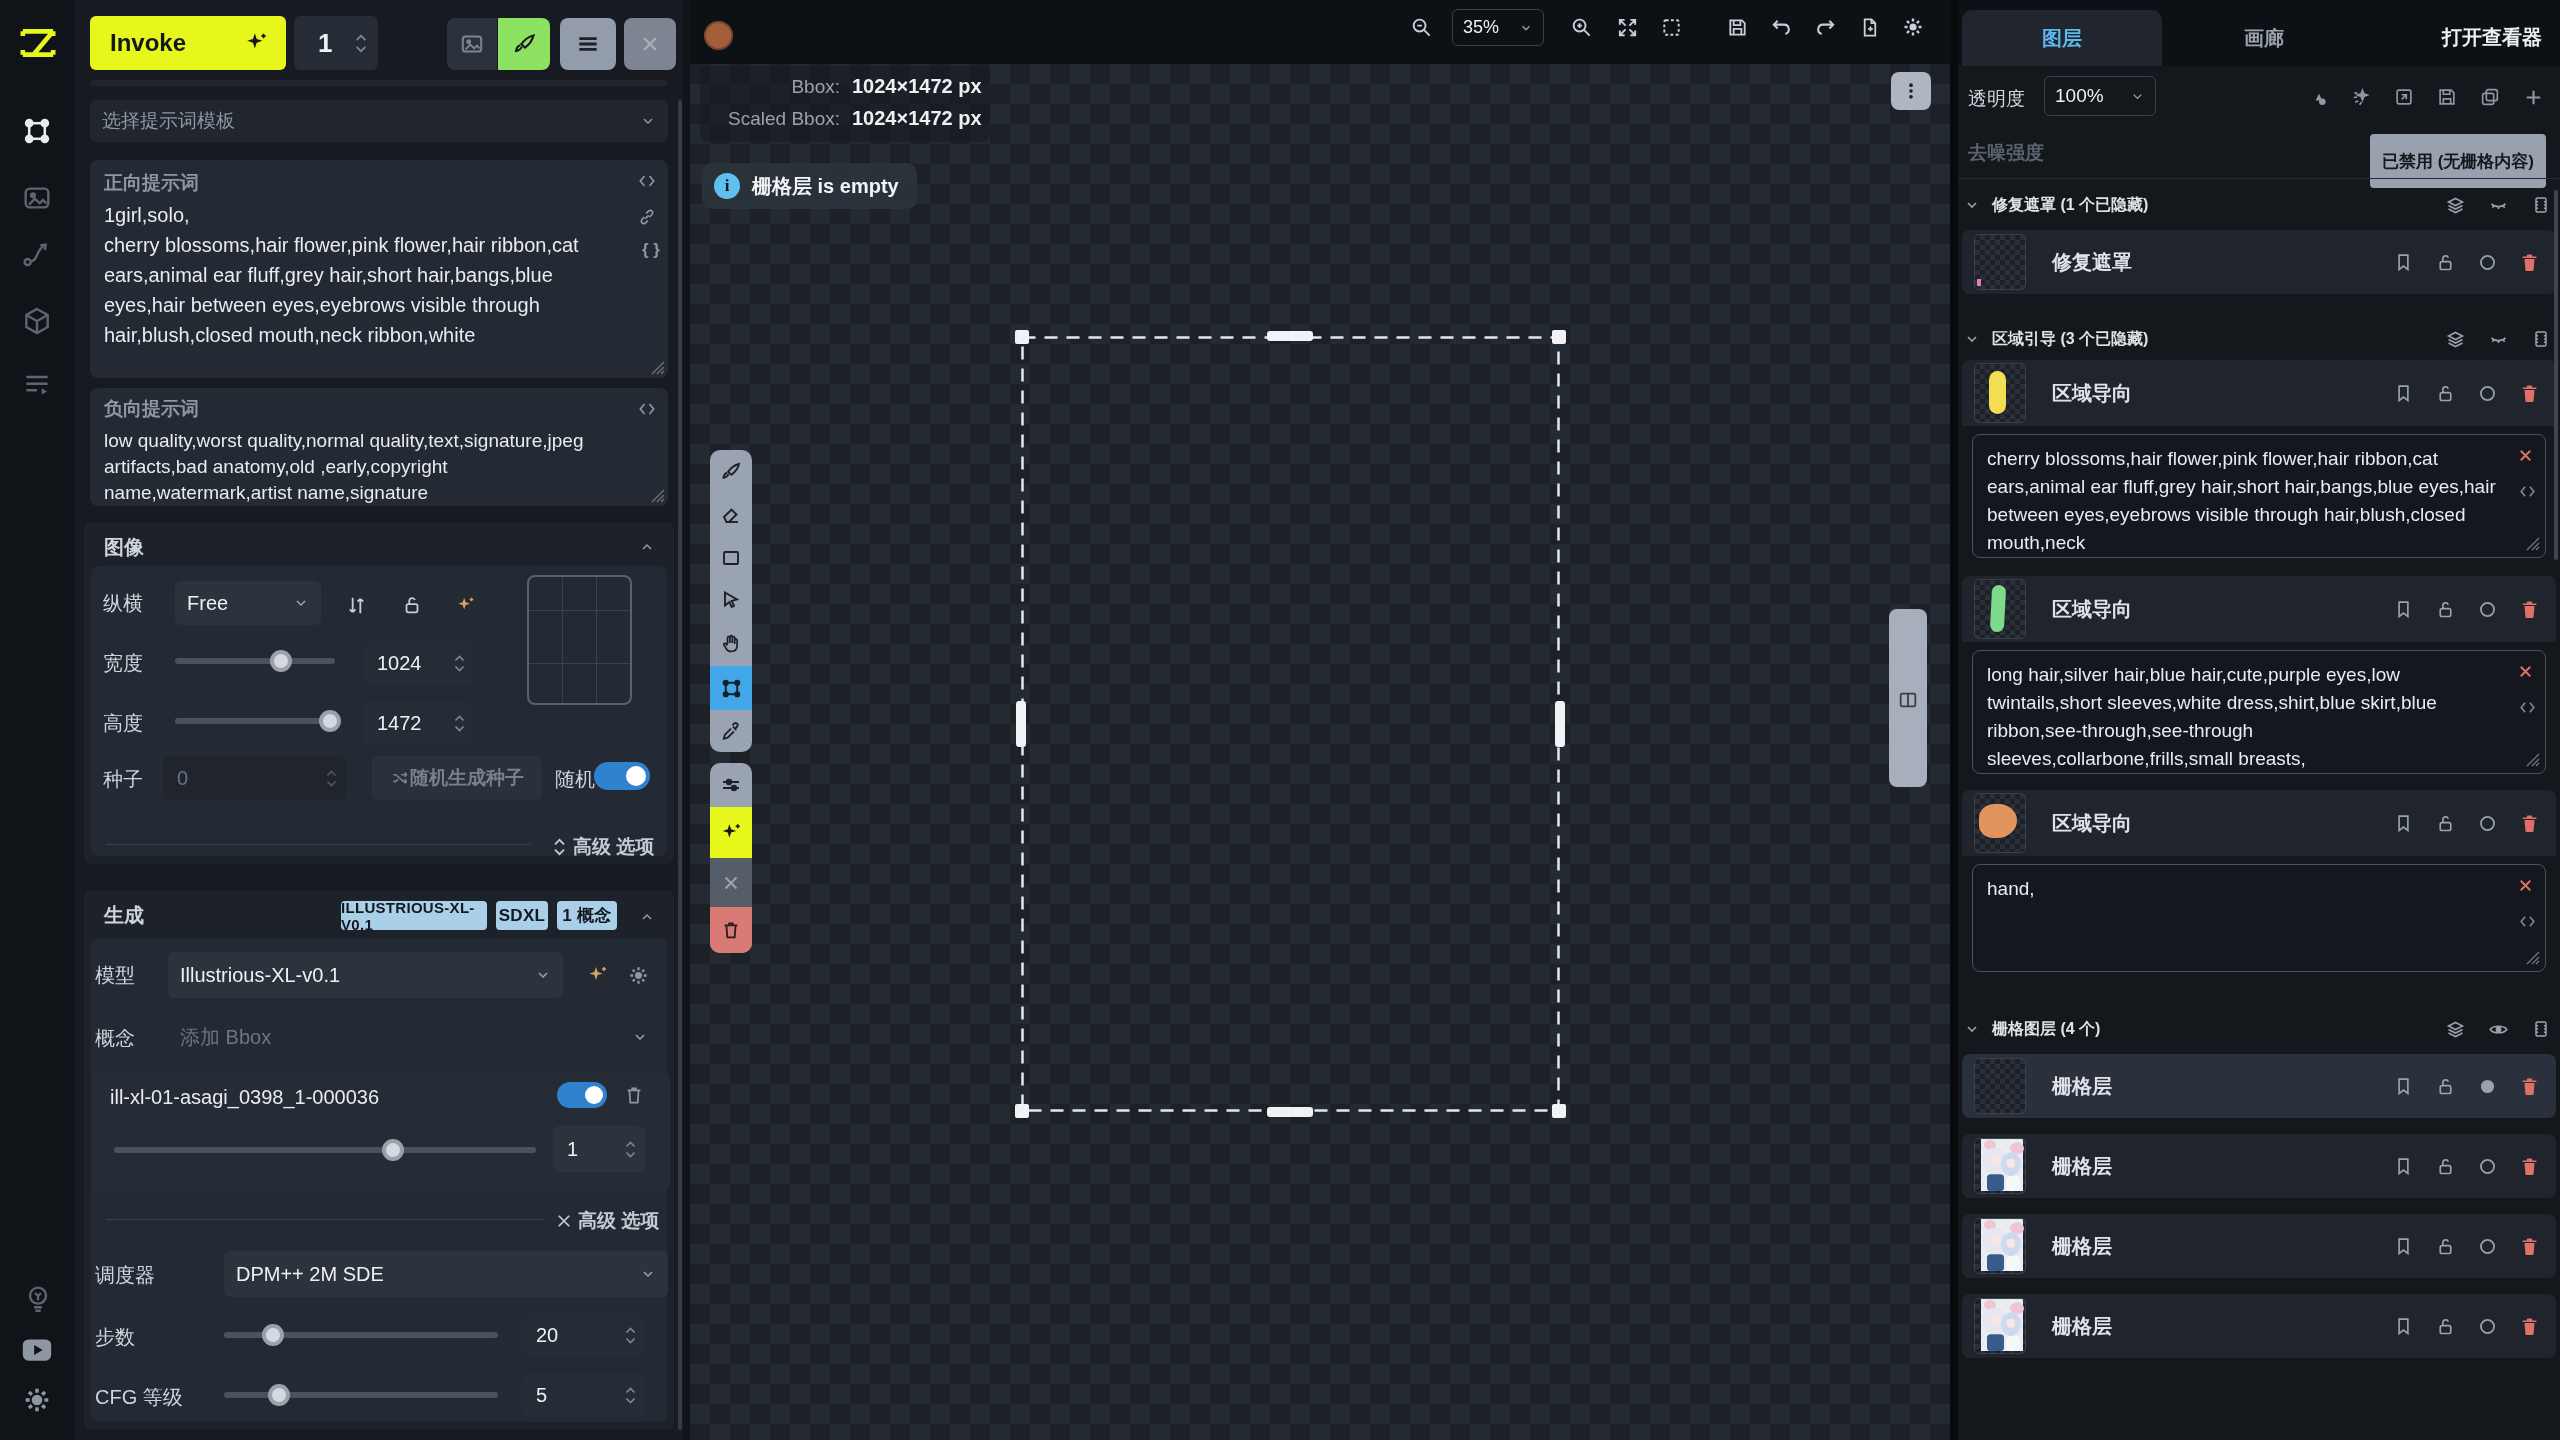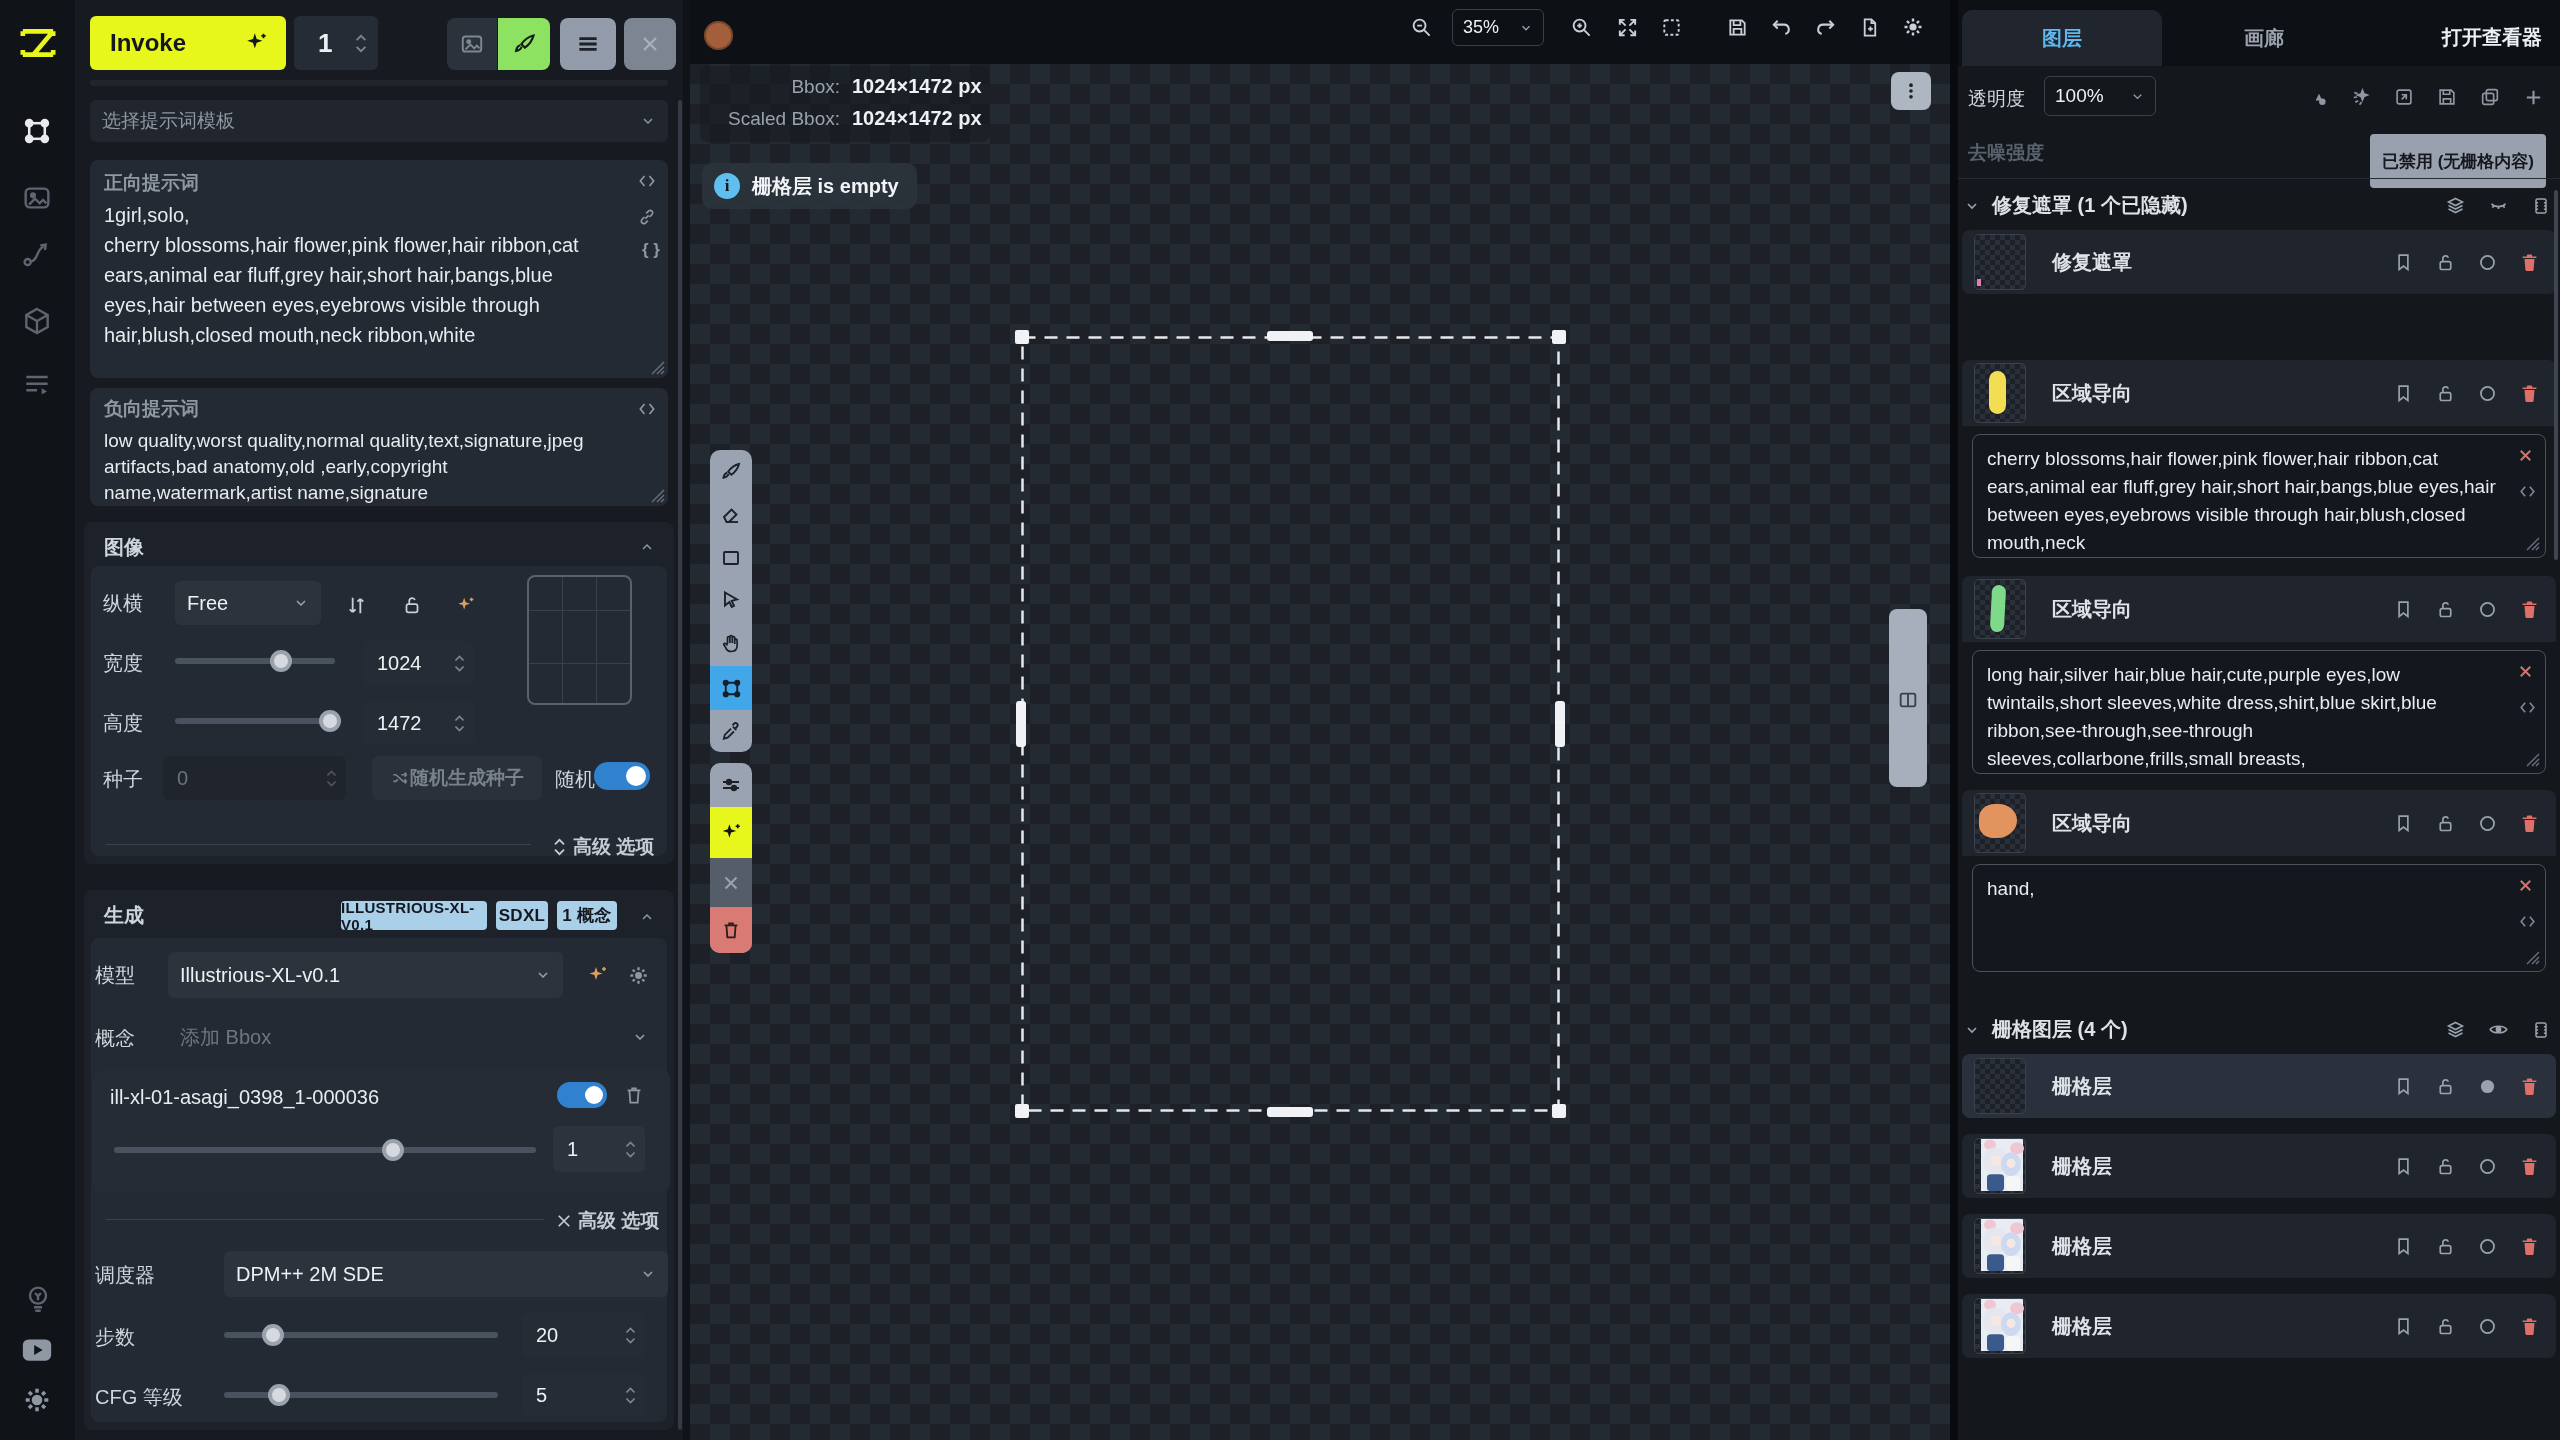--- a/index.html
+++ b/index.html
@@ -21,21 +21,21 @@
   .innercard{background:#232a34;border-radius:8px}
   .badge{background:#a9cfe9;color:#15181e;font-weight:700;font-size:17px;border-radius:4px;display:flex;align-items:center;justify-content:center;letter-spacing:.3px}
   .checker{background-color:#1d2127;background-image:linear-gradient(45deg,#2a3039 25%,transparent 25%,transparent 75%,#2a3039 75%),linear-gradient(45deg,#2a3039 25%,transparent 25%,transparent 75%,#2a3039 75%);background-position:0 0,5px 5px;background-size:10px 10px}
   .canvaschecker{background-color:#1d2127;background-image:linear-gradient(45deg,#242a32 25%,transparent 25%,transparent 75%,#242a32 75%),linear-gradient(45deg,#242a32 25%,transparent 25%,transparent 75%,#242a32 75%);background-position:0 0,20px 20px;background-size:40px 40px}
   .thumb{width:50px;height:54px;border-radius:5px;border:1px solid #3a414b;position:relative;overflow:hidden}
   .layerrow{position:absolute;background:#20252d;border-radius:8px;display:flex;align-items:center}
   .layerrow.sel{background:#2b313c}
   .rowname{font-weight:700;font-size:20px;color:#dfe3e8;margin-left:26px;flex:1}
   .acts{display:flex;align-items:center;gap:16px;margin-right:14px;color:#9aa2ad}
   .aicon{display:flex;align-items:center;justify-content:center;width:26px;height:26px}
-  .ghead{position:absolute;display:flex;align-items:center;color:#dfe3e8;font-weight:700;font-size:20px}
+  .ghead{position:absolute;display:flex;align-items:center;color:#dfe3e8;font-weight:700;font-size:16px}
   .gicons{display:flex;gap:17px;color:#9aa2ad;margin-left:auto}
   .ta{position:absolute;border:1px solid #4a525e;border-radius:8px;background:#14181e;color:#e8ebef;font-size:19px;line-height:28px;padding:10px 48px 10px 14px;box-sizing:border-box;white-space:pre-wrap;overflow:hidden}
   .toolbtn{display:flex;align-items:center;justify-content:center}
   .tabtxt{font-weight:700;font-size:20px}
   .hatch{position:absolute;right:3px;bottom:3px}
 </style>
 </head>
 <body>
 
 <div class="ab" style="left:0;top:0;width:75px;height:1440px;background:#101318">
@@ -692,20 +692,46 @@
         </span>
       <span class="aicon" style="color:#df7069">
           <svg width="21" height="21" viewBox="0 0 24 24" fill="currentColor">
             <path d="M10 2.8h4a1 1 0 011 1V5h4.2a.9.9 0 010 1.8H4.8A.9.9 0 014.8 5H9V3.8a1 1 0 011-1z"></path>
             <path d="M6.3 8h11.4l-1 12.4a1.6 1.6 0 01-1.6 1.4H8.9a1.6 1.6 0 01-1.6-1.4z"></path>
           </svg>
         </span>
     </span>
   </div>
 
+  <div class="ghead" style="left:6px;top:326px;width:590px">
+    <svg width="16" height="16" viewBox="0 0 24 24" fill="none" stroke="#9aa2ad" stroke-width="2.4" style="margin-right:12px">
+        <path d="M6 9l6 6 6-6"></path>
+      </svg>
+    <span>区域引导 (3 个已隐藏)</span>
+    <span class="gicons">
+      <span class="aicon">
+          <svg width="21" height="21" viewBox="0 0 24 24" fill="none" stroke="currentColor" stroke-width="1.8">
+            <path d="M12 4l8 4-8 4-8-4z"></path>
+            <path d="M4 12l8 4 8-4M4 16l8 4 8-4"></path>
+          </svg>
+        </span>
+      <span class="aicon">
+          <svg width="21" height="21" viewBox="0 0 24 24" fill="none" stroke="currentColor" stroke-width="1.9">
+            <path d="M4 10c4 4.5 12 4.5 16 0"></path>
+            <path d="M6.5 12.5L5 14.5M12 13.5V16M17.5 12.5l1.5 2"></path>
+          </svg>
+        </span>
+      <span class="aicon">
+          <svg width="20" height="20" viewBox="0 0 24 24" fill="none" stroke="currentColor" stroke-width="1.8">
+            <rect x="6" y="3.5" width="12" height="17" rx="2"></rect>
+            <path d="M6 8h2.5M6 12h2.5M6 16h2.5M15.5 8H18M15.5 12H18M15.5 16H18"></path>
+          </svg>
+        </span>
+    </span>
+  </div>
 
   <div class="layerrow" style="left:4px;top:360px;width:594px;height:66px;border-radius:8px 8px 0 0">
     <div class="thumb checker" style="margin-left:12px;height:58px">
         <div style="position:absolute;left:14px;top:7px;width:17px;height:43px;border-radius:9px;background:#f3dd52"></div>
       </div>
     <span class="rowname">区域导向</span>
     <span class="acts">
       <span class="aicon">
           <svg width="21" height="21" viewBox="0 0 24 24" fill="none" stroke="currentColor" stroke-width="1.9">
             <path d="M7 3.5h10V20l-5-4-5 4z"></path>

